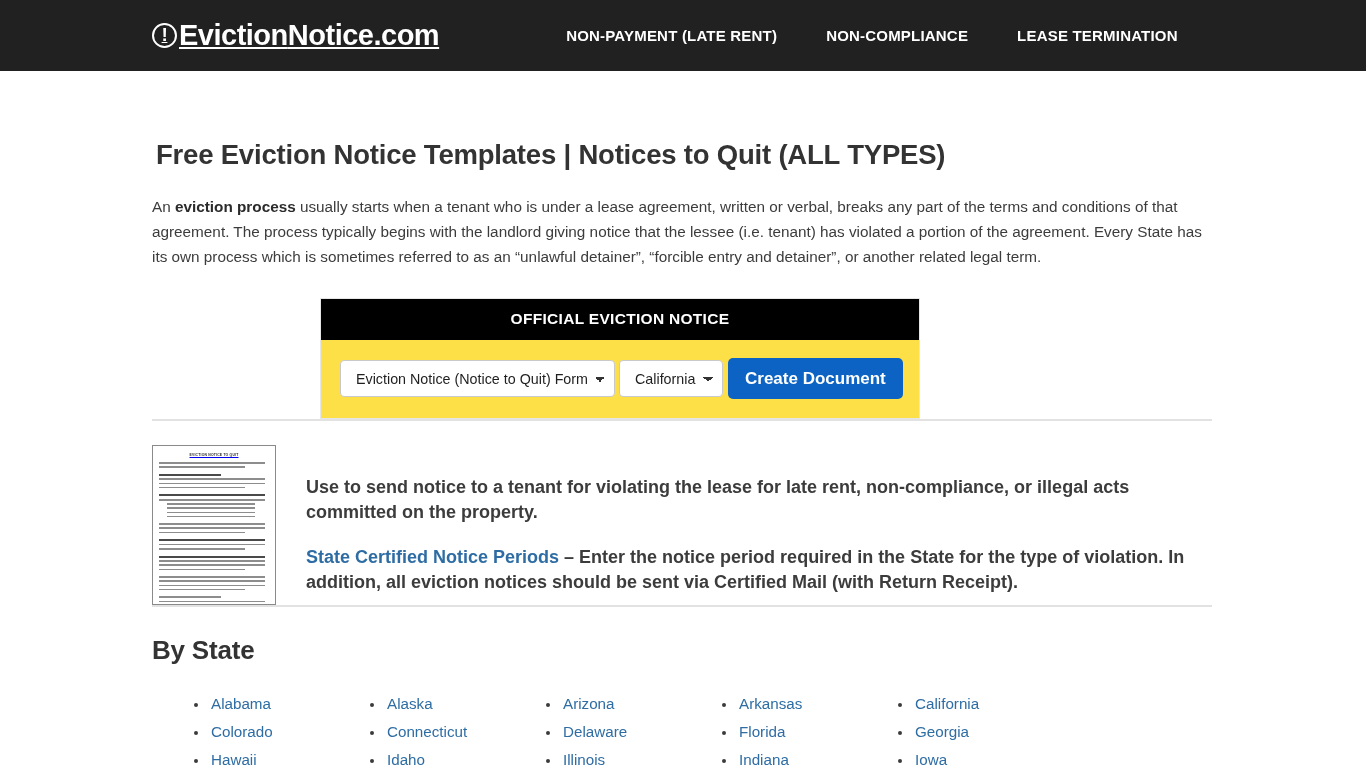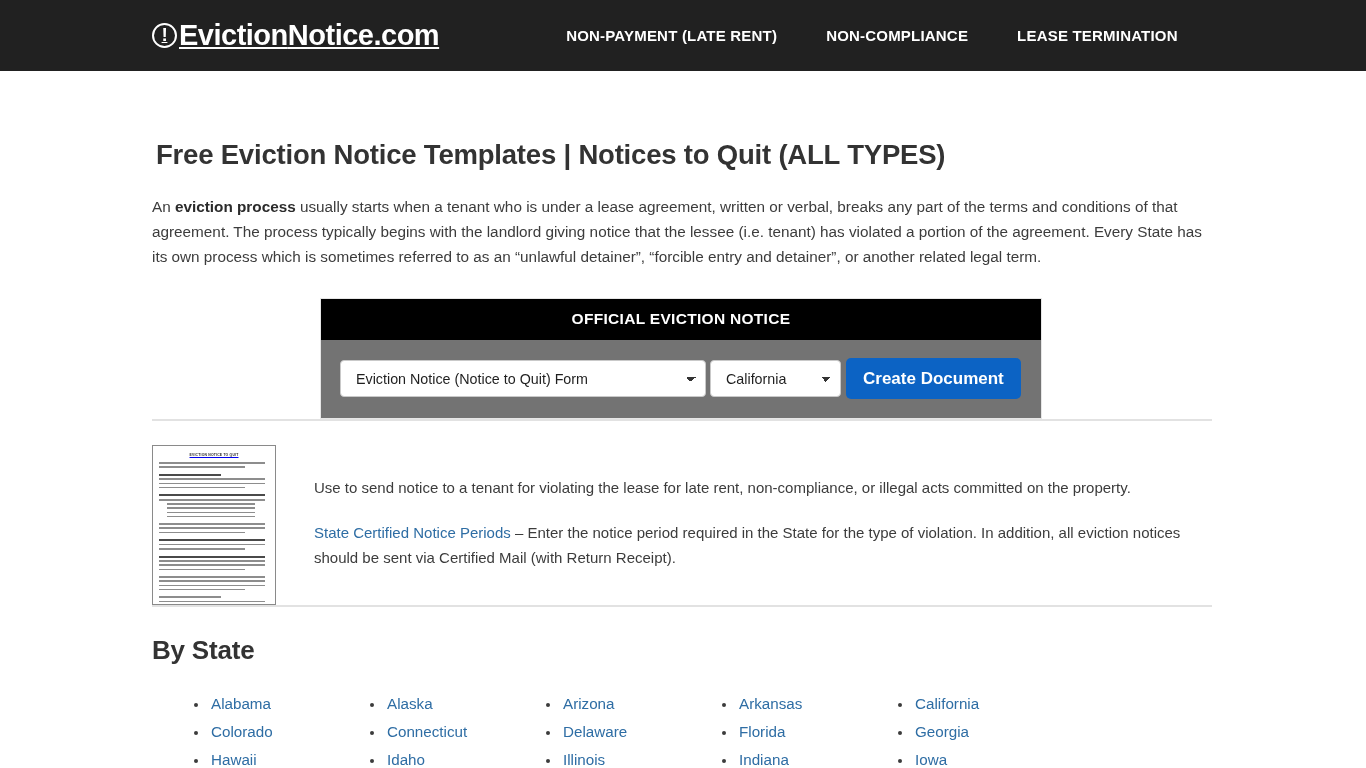--- a/index.html
+++ b/index.html
@@ -82,24 +82,24 @@
     font-size: 15.3px;
     line-height: 25px;
     color: #3c3c3c;
     margin: 23px 0 0 0;
     width: 1060px;
   }
   p.intro b { font-weight: 700; color: #2b2b2b; }
 
   
   .notice-widget {
-    width: 722px;
+    width: 600px;
     margin: 29px 0 0 168px;
     border: 1px solid #e6e6e6;
-    background: #737373;
+    background: #fde047;
   }
   .notice-widget-header {
     background: #000000;
     color: #ffffff;
     text-align: center;
     font-size: 15.5px;
     font-weight: 700;
     letter-spacing: 0.3px;
     padding: 11px 0 12px;
   }
@@ -185,24 +185,25 @@
     margin-left: 26px;
     width: 910px;
   }
   .template-line1 {
     font-size: 15.4px;
     color: #3c3c3c;
     line-height: 22px;
   }
   .template-line1 b { font-weight: 700; color: #2b2b2b; }
   .template-text p {
-    font-size: 15px;
+    font-size: 18px;
     line-height: 25px;
     color: #3c3c3c;
-    margin: 12px;
+    margin: 4px;
+    font-weight: bold;
   }
   .tpl-p1 { margin-top: 30px !important; }
   .tpl-p2 { margin-top: 20px !important; width: 890px; }
   a.lnk { color: #2e6da4; text-decoration: none; }
 
   
   h2.by-state {
     font-size: 26px;
     font-weight: 700;
     color: #333333;

